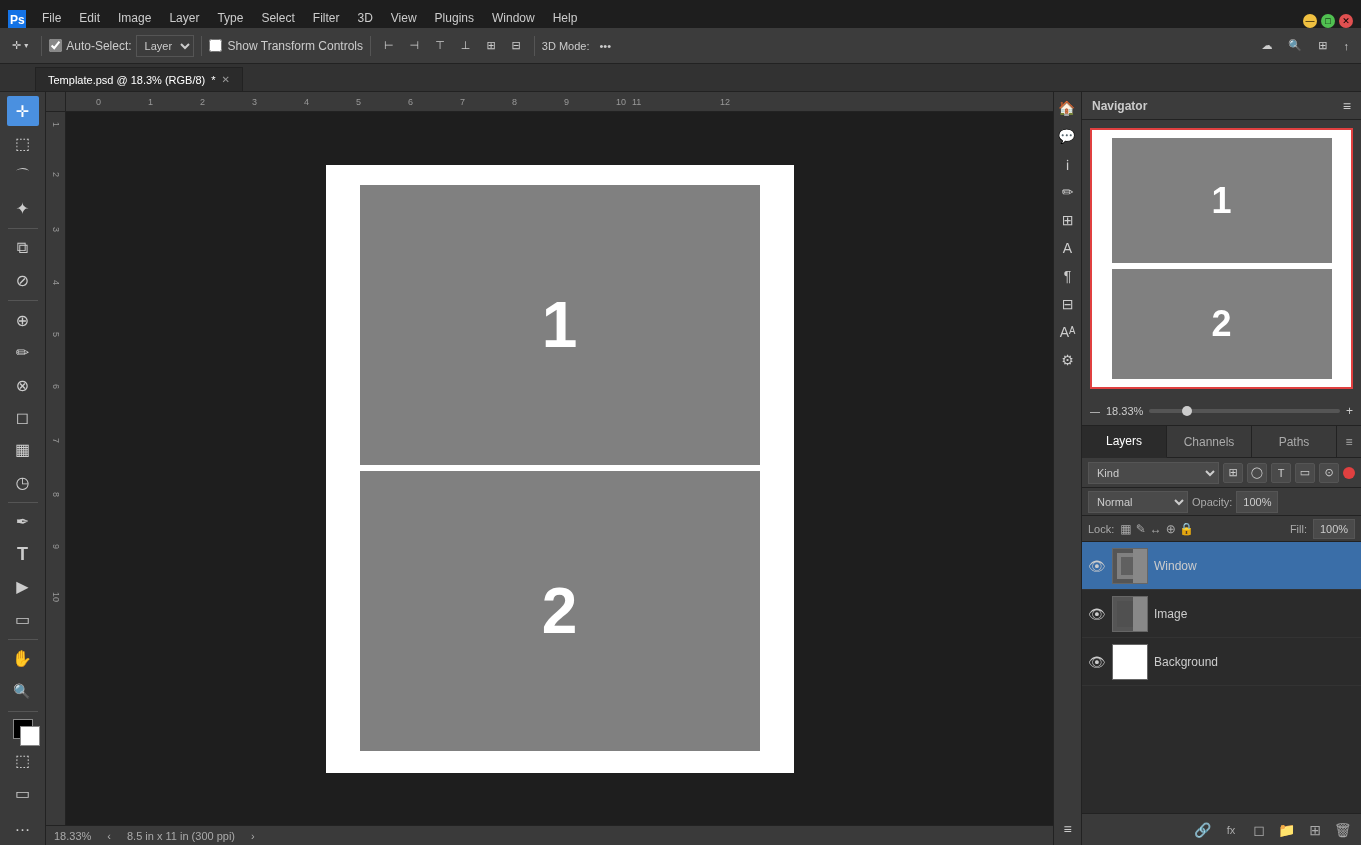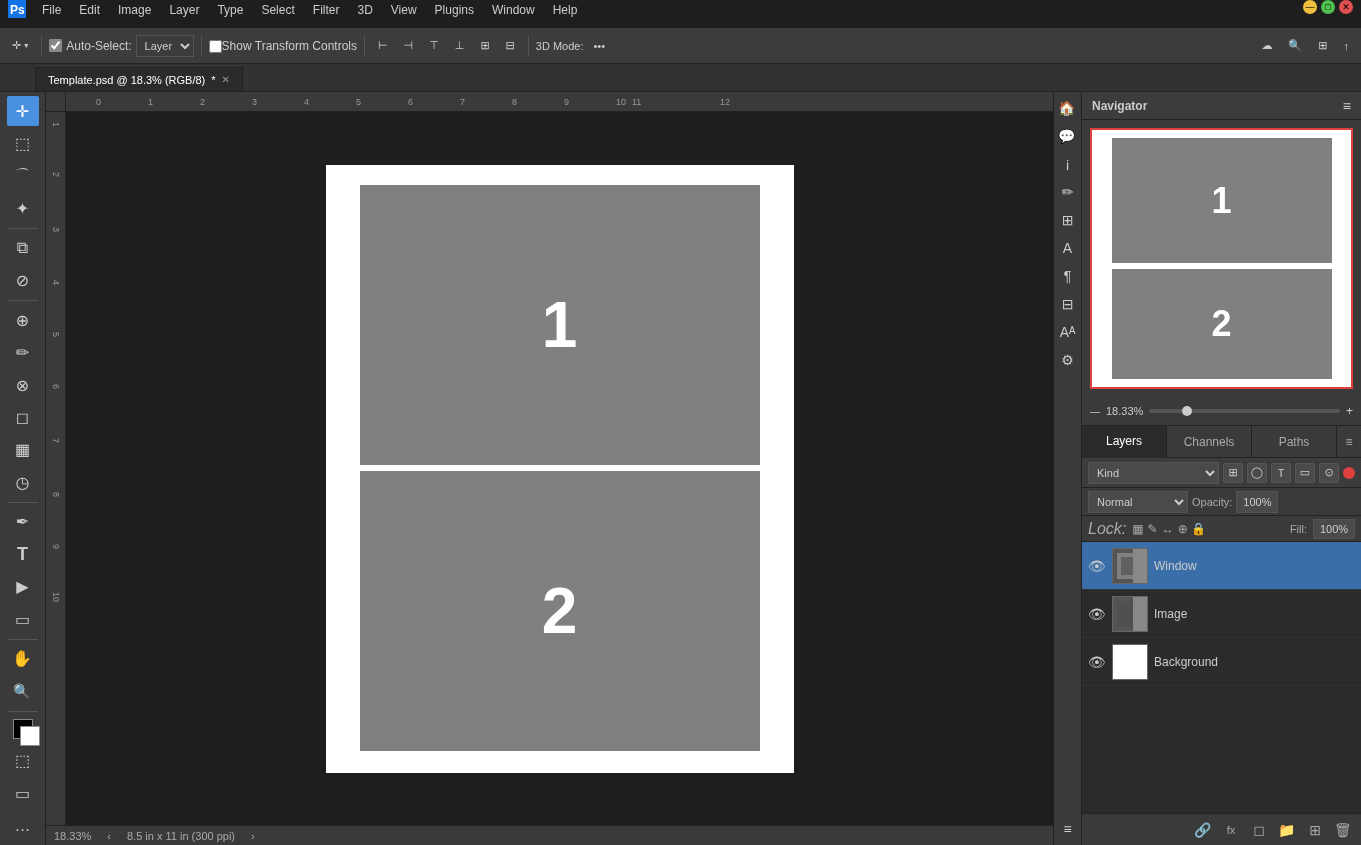--- a/index.html
+++ b/index.html
@@ -1,19 +1,19 @@
 <!DOCTYPE html>
 <html><head>
   <meta charset="utf-8">
   <style>
     * { margin: 0; padding: 0; box-sizing: border-box; }
     body { width: 1361px; height: 845px; background: #2b2b2b; font-family: Arial, sans-serif; overflow: hidden; color: #ccc; font-size: 12px; }
 
     
-    #title-bar { height: 28px; background: #1e1e1e; display: flex; align-items: flex-start; padding: 0 8px; gap: 8px; }
+    #title-bar { height: 28px; background: #1e1e1e; display: flex; align-items: flex-end; padding: 0 8px; gap: 8px; }
     #title-bar .menu-items { display: flex; gap: 2px; }
     #title-bar .menu-item { padding: 3px 8px; color: #ccc; font-size: 12px; cursor: pointer; }
     #title-bar .window-controls { margin-left: auto; display: flex; gap: 4px; }
     #title-bar .win-btn { width: 14px; height: 14px; border-radius: 50%; cursor: pointer; display: flex; align-items: center; justify-content: center; font-size: 9px; color: #000; }
     #title-bar .win-min { background: #f0c040; }
     #title-bar .win-max { background: #50c050; }
     #title-bar .win-close { background: #e05050; }
 
     
     #toolbar { height: 36px; background: #3c3c3c; display: flex; align-items: center; padding: 0 6px; gap: 4px; border-bottom: 1px solid #222; }
@@ -79,21 +79,21 @@
     .filter-select { flex: 1; background: #4a4a4a; border: 1px solid #555; color: #ccc; font-size: 11px; padding: 2px 4px; height: 22px; }
     .filter-icon { width: 20px; height: 20px; background: #4a4a4a; border: 1px solid #555; display: flex; align-items: center; justify-content: center; cursor: pointer; font-size: 11px; color: #ccc; border-radius: 2px; }
     .filter-dot { width: 12px; height: 12px; background: #e04040; border-radius: 50%; }
 
     #layers-blend { height: 28px; display: flex; align-items: center; padding: 0 6px; gap: 4px; background: #3a3a3a; border-bottom: 1px solid #222; }
     .blend-select { background: #4a4a4a; border: 1px solid #555; color: #ccc; font-size: 11px; padding: 2px 4px; height: 22px; width: 100px; }
     .opacity-label { font-size: 11px; color: #aaa; }
     .opacity-val { font-size: 11px; color: #ccc; background: #4a4a4a; border: 1px solid #555; width: 42px; height: 22px; text-align: center; }
 
     #layers-lock { height: 26px; display: flex; align-items: center; padding: 0 6px; gap: 6px; background: #3a3a3a; border-bottom: 1px solid #222; }
-    .lock-label { font-size: 16px; color: #aaa; font-style: italic; }
+    .lock-label { font-size: 11px; color: #aaa; }
     .lock-icons { display: flex; gap: 4px; }
     .lock-icon { font-size: 12px; color: #aaa; cursor: pointer; }
     .fill-label { font-size: 11px; color: #aaa; margin-left: auto; }
     .fill-val { font-size: 11px; color: #ccc; background: #4a4a4a; border: 1px solid #555; width: 42px; height: 20px; text-align: center; }
 
     #layers-list { flex: 1; overflow-y: auto; background: #2b2b2b; }
     .layer-row { height: 48px; display: flex; align-items: center; padding: 0 6px; gap: 6px; border-bottom: 1px solid #333; cursor: pointer; }
     .layer-row.selected { background: #3a6ea8; }
     .layer-vis { width: 18px; height: 18px; display: flex; align-items: center; justify-content: center; cursor: pointer; font-size: 14px; color: #ccc; }
     .layer-thumb { width: 36px; height: 36px; background: #555; border: 1px solid #666; flex-shrink: 0; position: relative; overflow: hidden; display: flex; align-items: center; justify-content: center; }
@@ -151,21 +151,21 @@
   </button>
   <div class="toolbar-sep"></div>
   <label style="display:flex;align-items:center;gap:4px;">
     <input type="checkbox" class="toolbar-checkbox" checked="" style="">
     <span>Auto-Select:</span>
   </label>
   <select class="toolbar-select">
     <option>Layer</option>
   </select>
   <div class="toolbar-sep"></div>
-  <label style="display:flex;align-items:flex-end;gap:0;">
+  <label style="display:flex;align-items:flex-start;gap:6px;">
     <input type="checkbox" class="toolbar-checkbox" style="">
     <span>Show Transform Controls</span>
   </label>
   <div class="toolbar-sep"></div>
   <button class="toolbar-btn">⊢</button>
   <button class="toolbar-btn">⊣</button>
   <button class="toolbar-btn">⊤</button>
   <button class="toolbar-btn">⊥</button>
   <button class="toolbar-btn">⊞</button>
   <button class="toolbar-btn">⊟</button>

